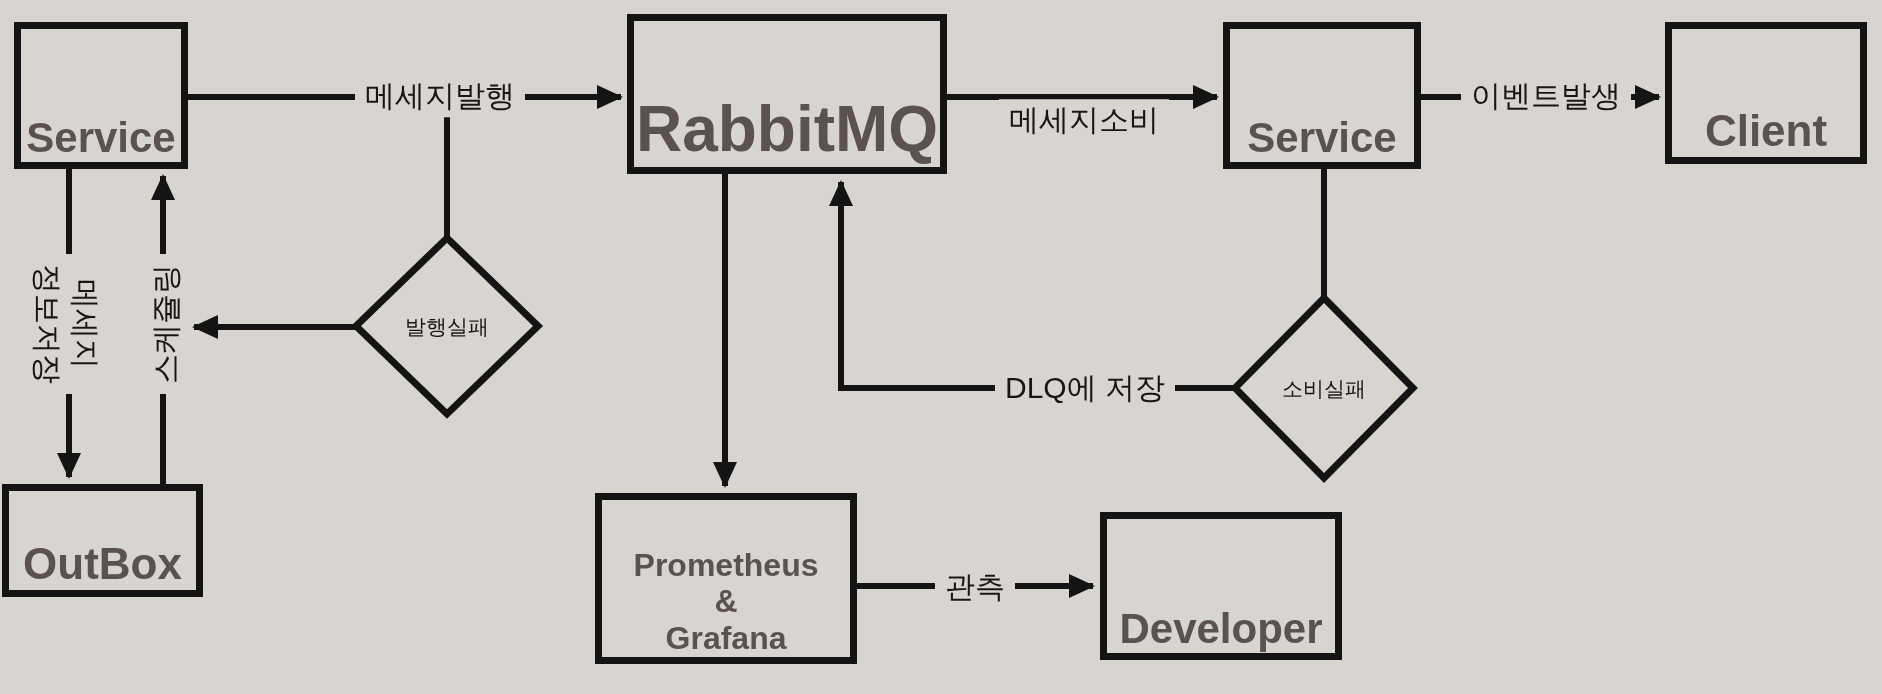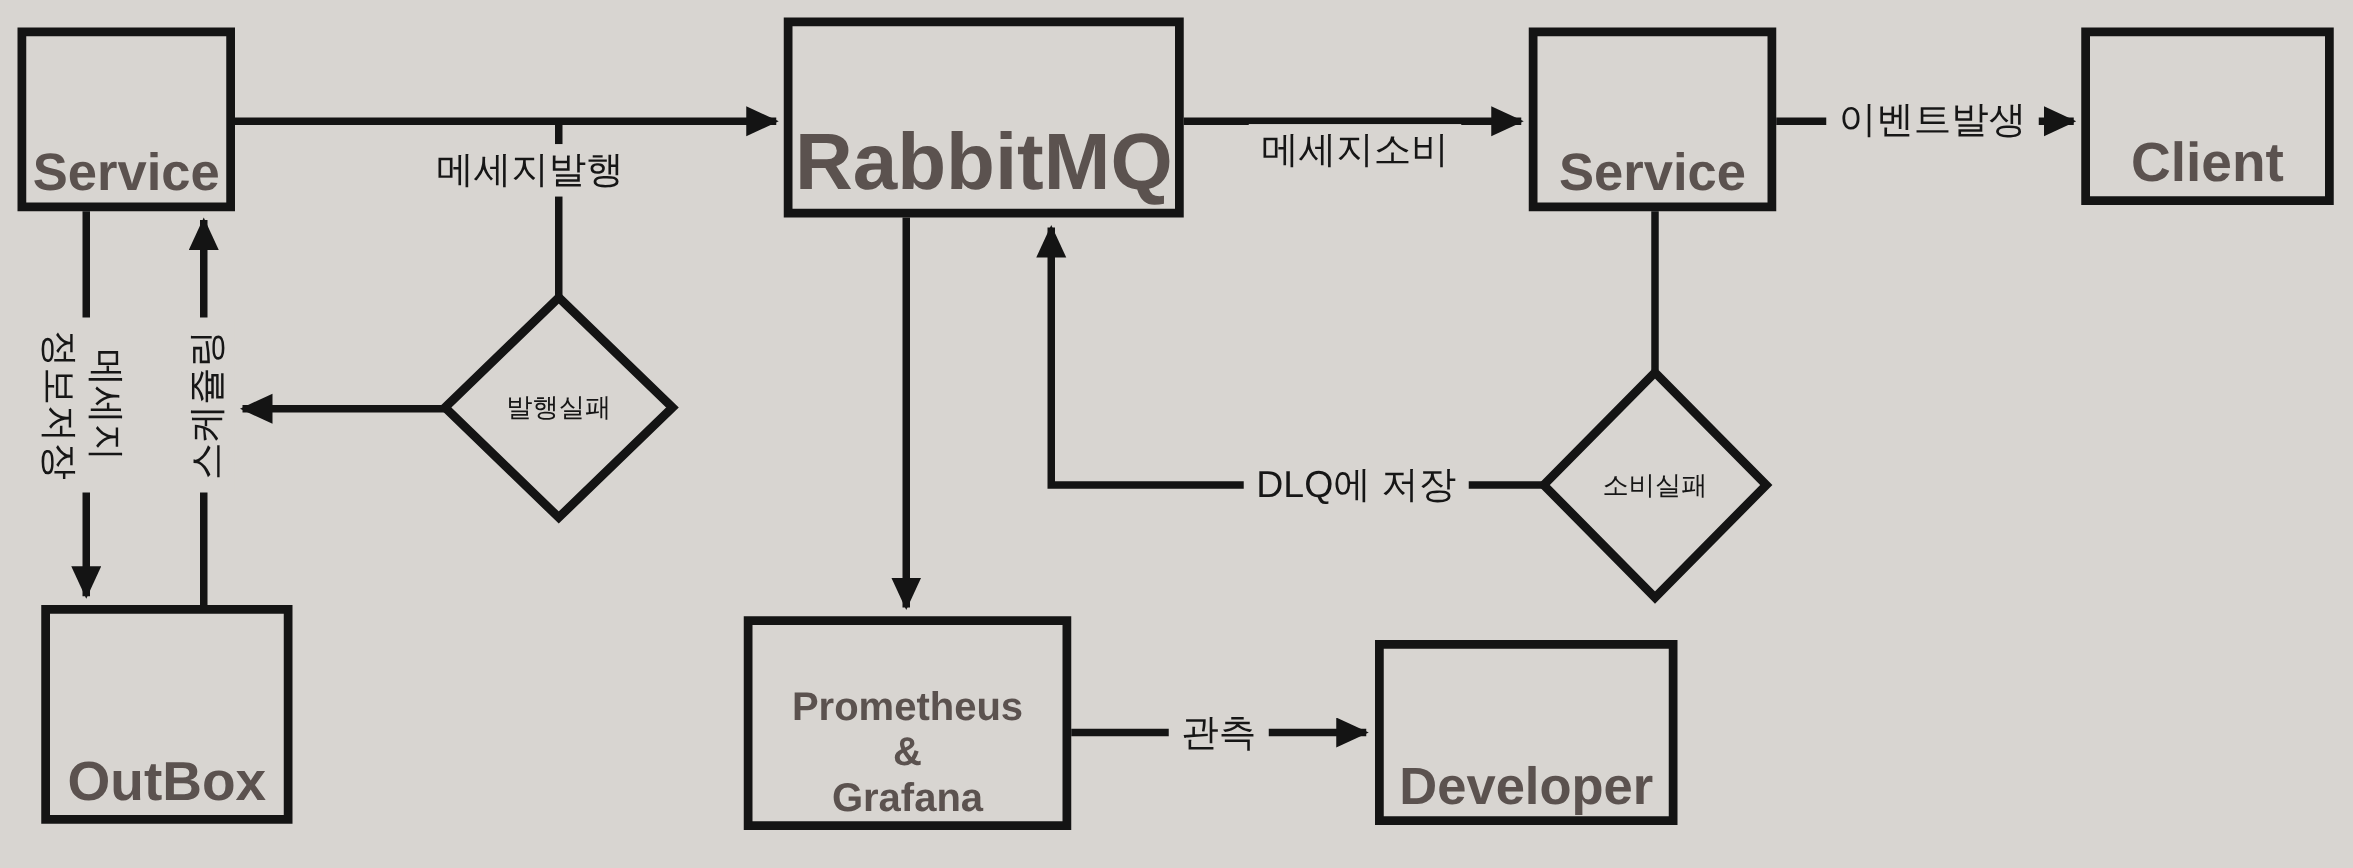--- a/index.html
+++ b/index.html
@@ -28,24 +28,24 @@
     color:var(--edge-text);font-size:30px;font-weight:400;
     background:var(--bg);padding:2px 10px;white-space:pre;text-align:center;line-height:1.25;
   }
   .edge-label.rot-cw{transform:translate(-50%,-50%) rotate(90deg);}
   .edge-label.rot-ccw{transform:translate(-50%,-50%) rotate(-90deg);}
   .edge-label.on-shape{background:transparent;padding:0;font-size:21px;}
   #node-service-left  {left:14px;  top:22px;  width:174px;height:147px;font-size:42px;}
   #node-rabbitmq      {left:627px; top:14px;  width:320px;height:160px;font-size:64px;}
   #node-service-right {left:1223px;top:22px;  width:198px;height:147px;font-size:42px;}
   #node-client        {left:1665px;top:22px;  width:202px;height:142px;font-size:44px;}
-  #node-outbox        {left:33px;  top:484px; width:201px;height:175px;font-size:44px;}
+  #node-outbox        {left:2px;  top:484px; width:201px;height:113px;font-size:44px;}
   #node-prometheus    {left:595px; top:493px; width:262px;height:171px;font-size:32px;}
   #node-developer     {left:1100px;top:512px; width:242px;height:148px;font-size:42px;}
-  #label-publish  {left:424px; top:96px;margin-top:40px;}
+  #label-publish  {left:440px; top:96px;}
   #label-consume  {left:1084px;top:96px;margin-top:24px;}
   #label-event    {left:1546px;top:96px;}
   #label-dlq      {left:1085px;top:388px;}
   #label-observe  {left:975px; top:587px;}
   #label-save-info{left:66px;  top:324px;}
   #label-schedule {left:166px; top:324px;}
   #label-publish-fail{left:447px; top:327px;}
   #label-consume-fail{left:1324px;top:389px;}
 </style>
 </head>

